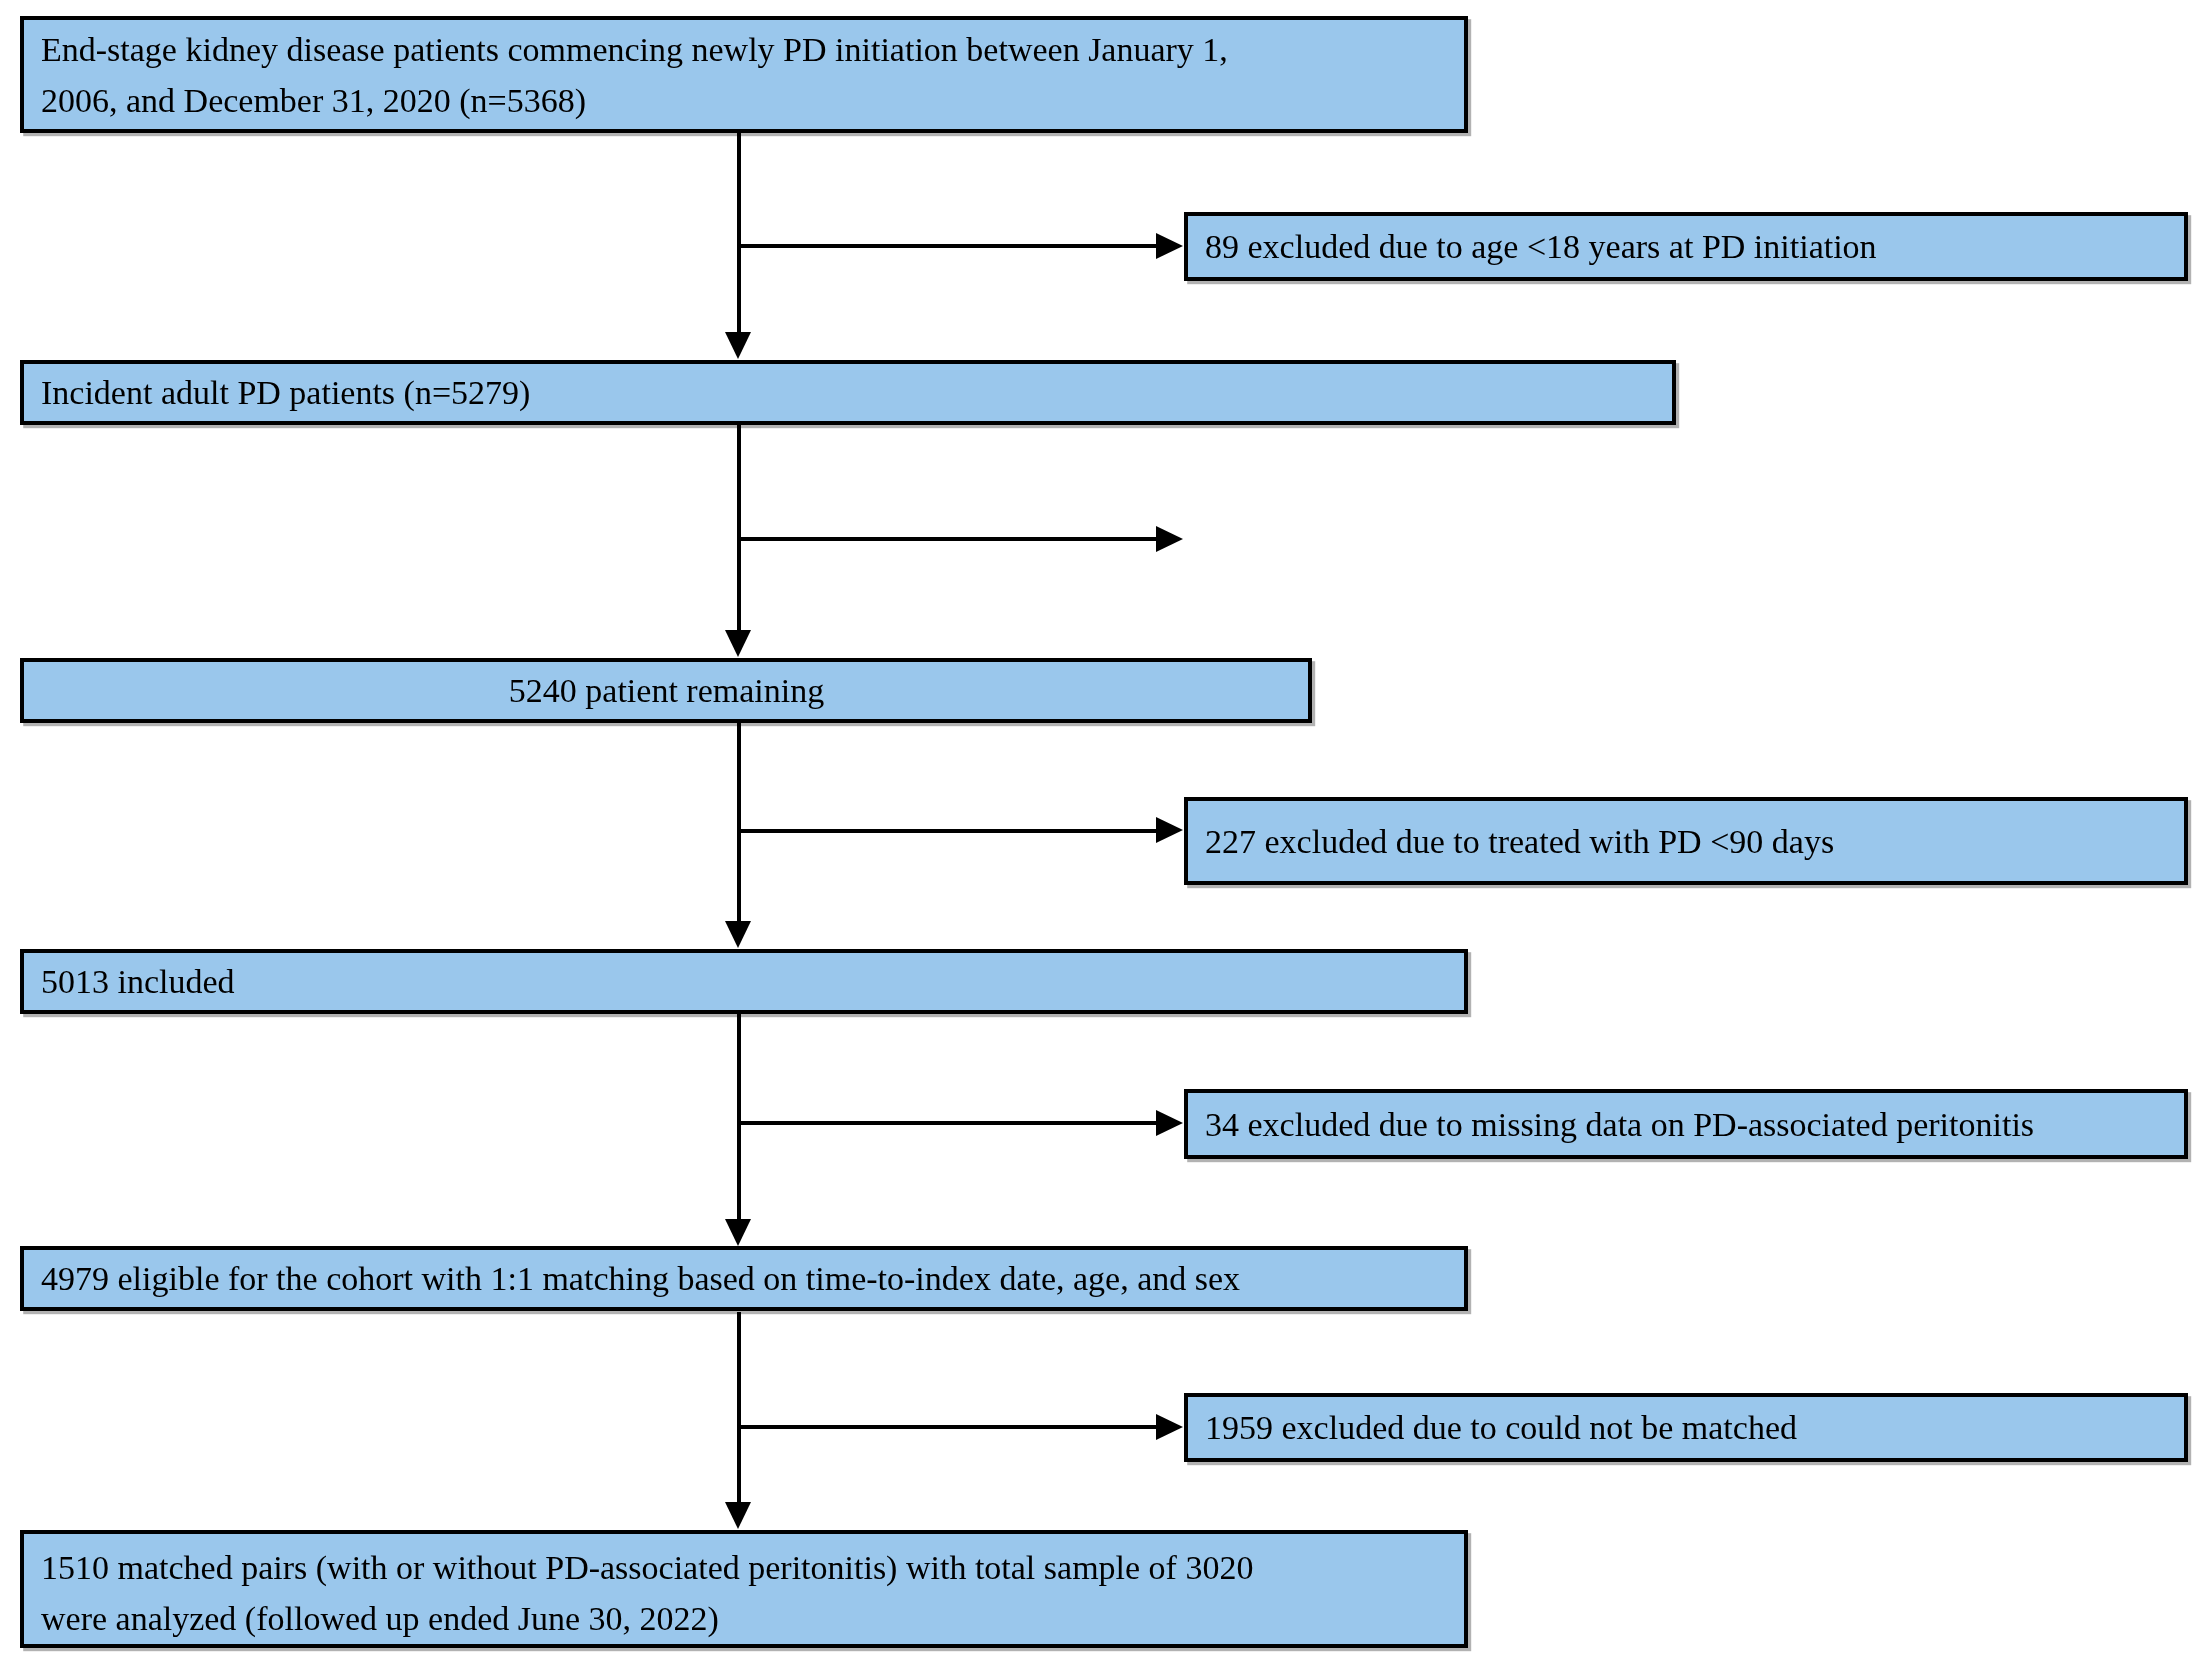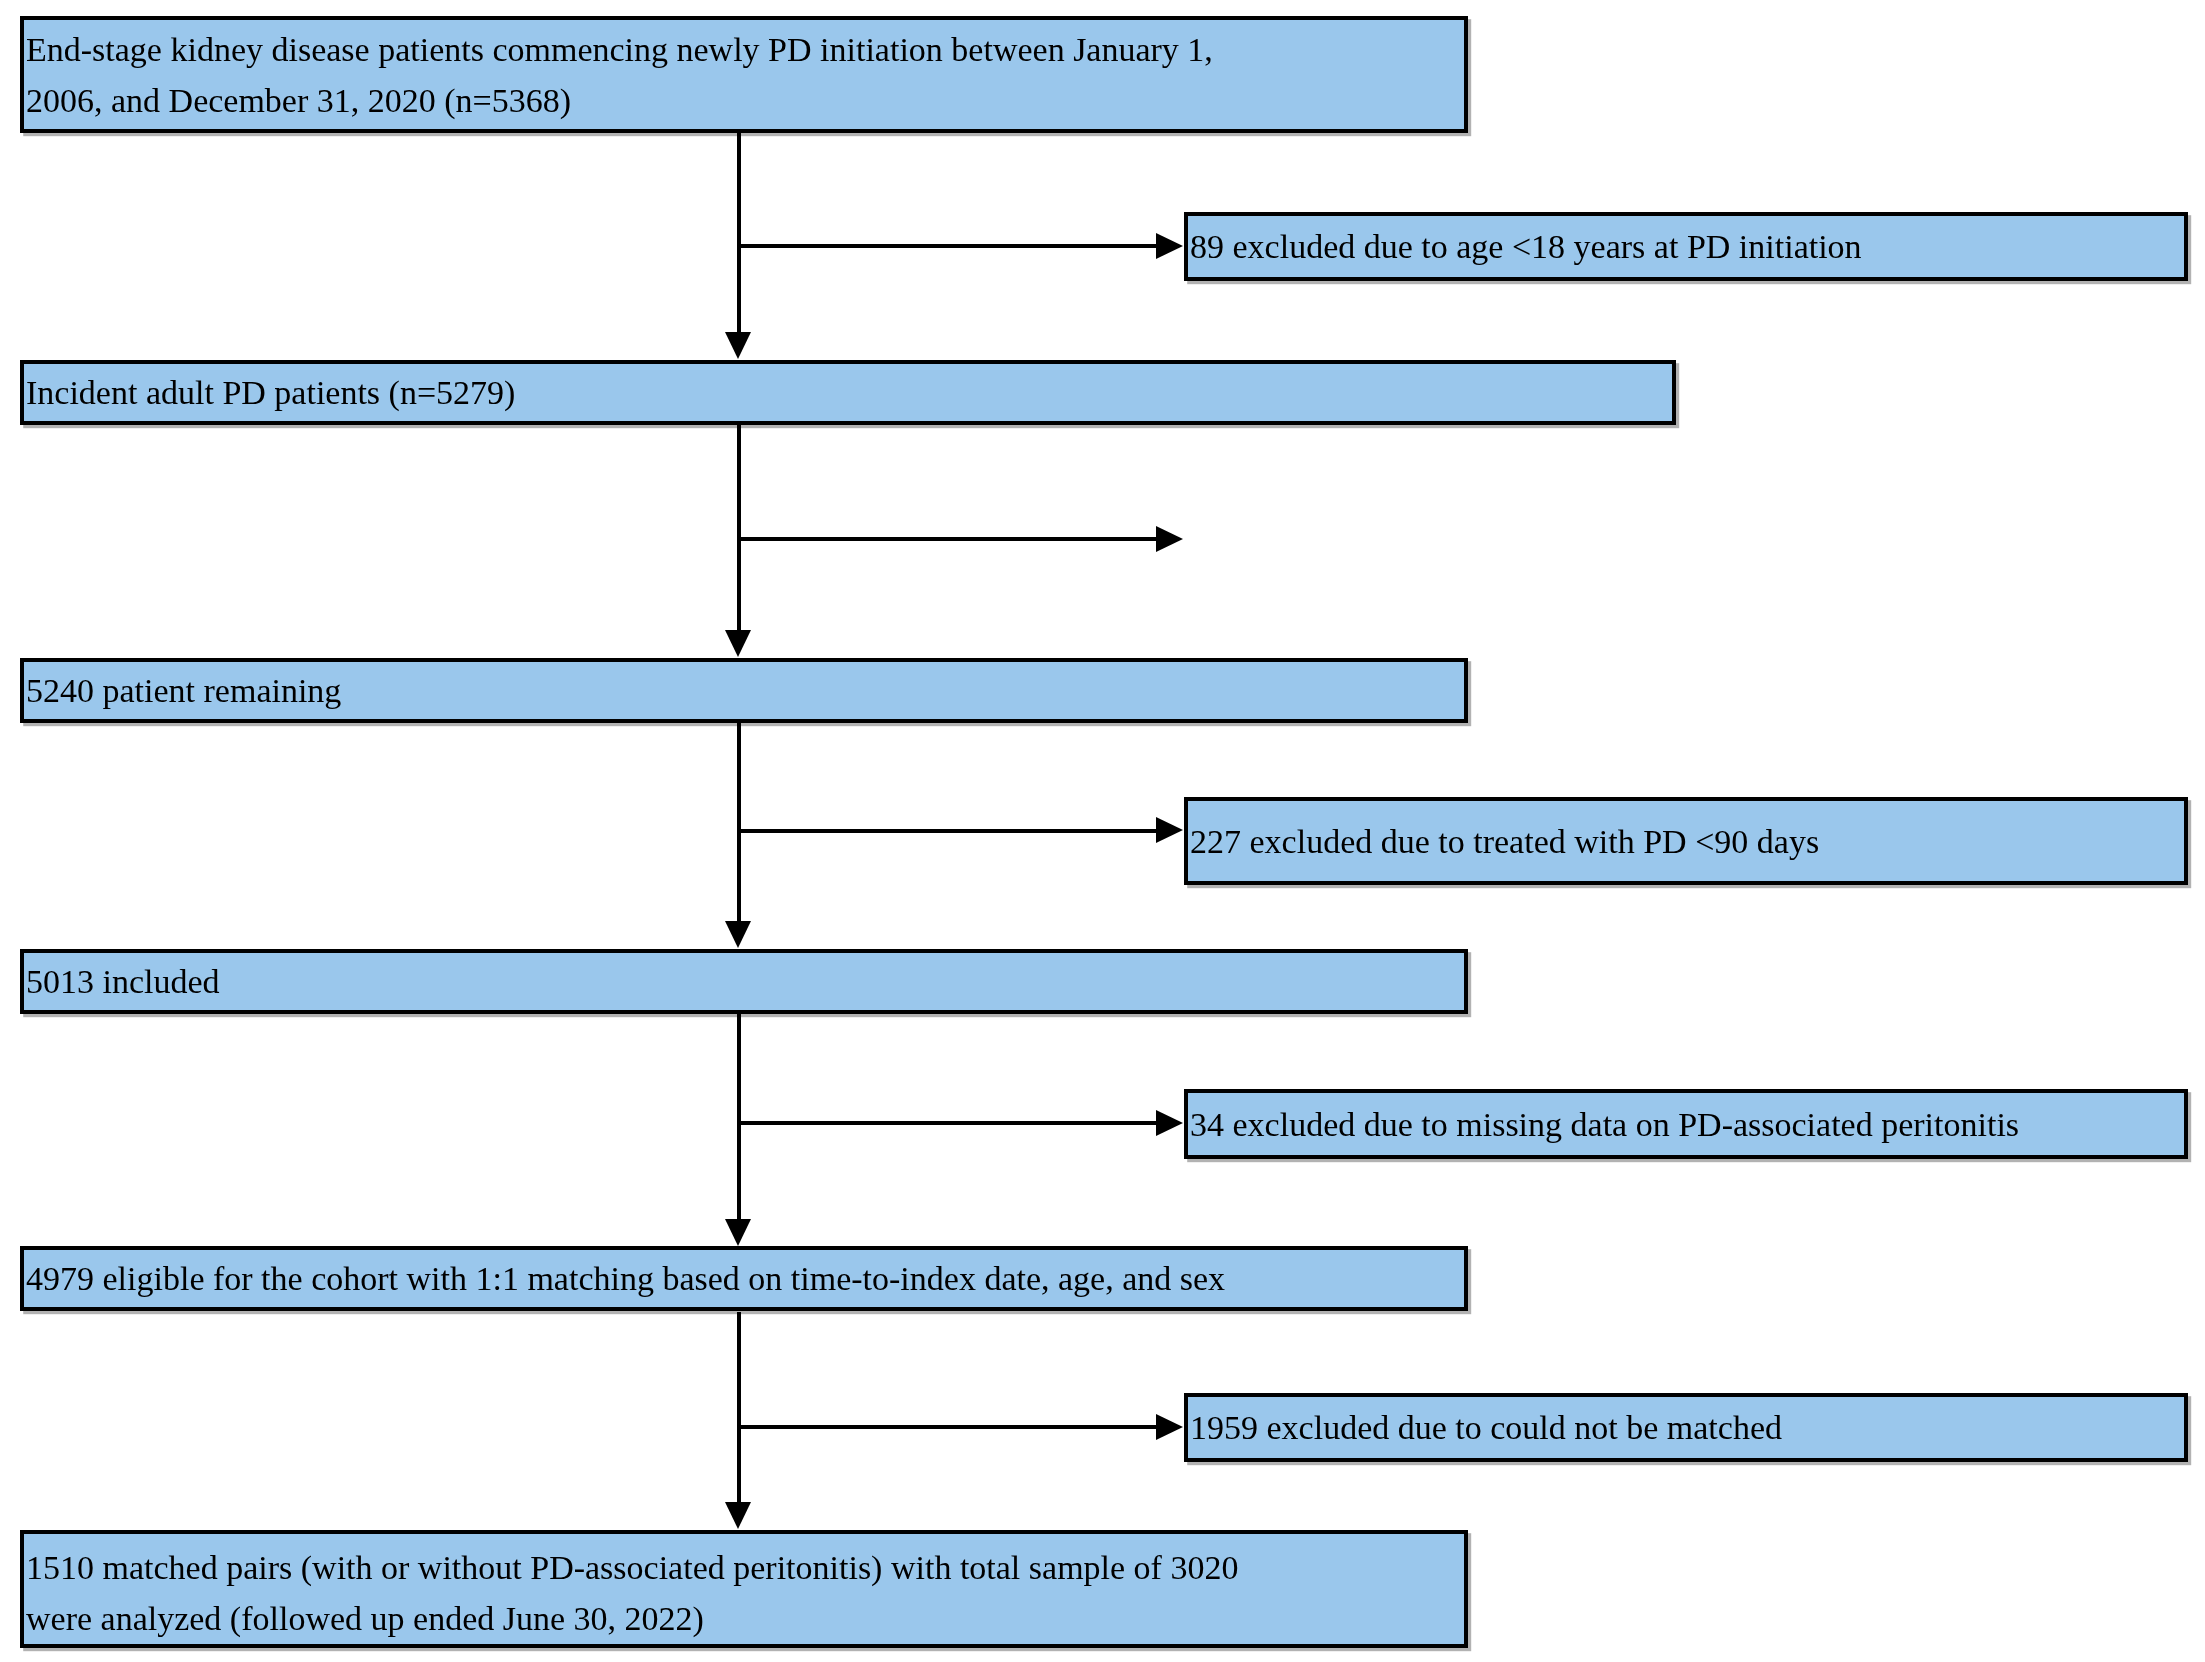--- a/index.html
+++ b/index.html
@@ -17,21 +17,21 @@
   }
   .box {
     position: absolute;
     box-sizing: border-box;
     background: var(--box-fill, #9AC7EC);
     border: 4.2px solid var(--box-border, #000000);
     box-shadow: 3.2px 3.2px 0 rgba(0,0,0,0.30);
     display: flex;
     flex-direction: column;
     justify-content: center;
-    padding: 0 16px 0 2px;
+    padding: 0 16px 0 17px;
     font-size: 34px;
     line-height: 51px;
   }
   .box .line {
     white-space: nowrap;
   }
   .vline {
     position: absolute;
     width: 4.2px;
     background: var(--arrow-color, #000000);
@@ -65,21 +65,21 @@
 
   <div class="box" style="left:20px; top:16px; width:1448px; height:117px;">
     <div class="line">End-stage kidney disease patients commencing newly PD initiation between January 1,</div>
     <div class="line">2006, and December 31, 2020 (n=5368)</div>
   </div>
 
   <div class="box" style="left:20px; top:360px; width:1656px; height:65px;">
     <div class="line">Incident adult PD patients (n=5279)</div>
   </div>
 
-  <div class="box" style="left:20px; top:658px; width:1448px; height:65px;">
+  <div class="box" style="left:20px; top:658px; width:1292px; height:65px;text-align:center;">
     <div class="line">5240 patient remaining</div>
   </div>
 
   <div class="box" style="left:20px; top:949px; width:1448px; height:65px;">
     <div class="line">5013 included</div>
   </div>
 
   <div class="box" style="left:20px; top:1246px; width:1448px; height:65px;">
     <div class="line">4979 eligible for the cohort with 1:1 matching based on time-to-index date, age, and sex</div>
   </div>

